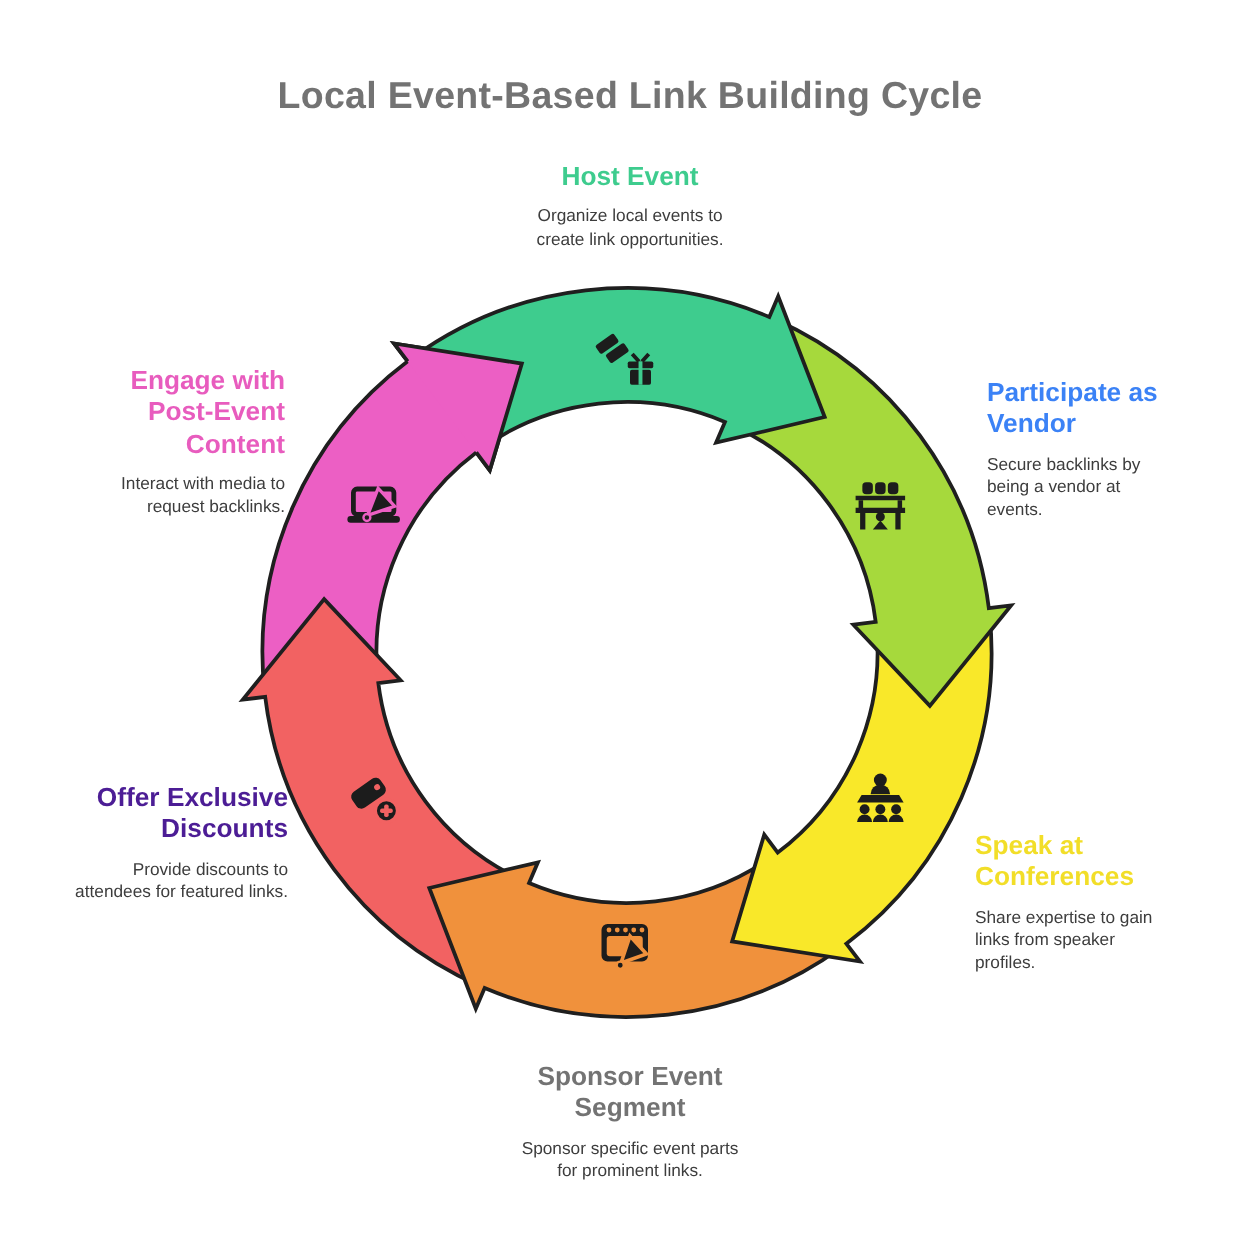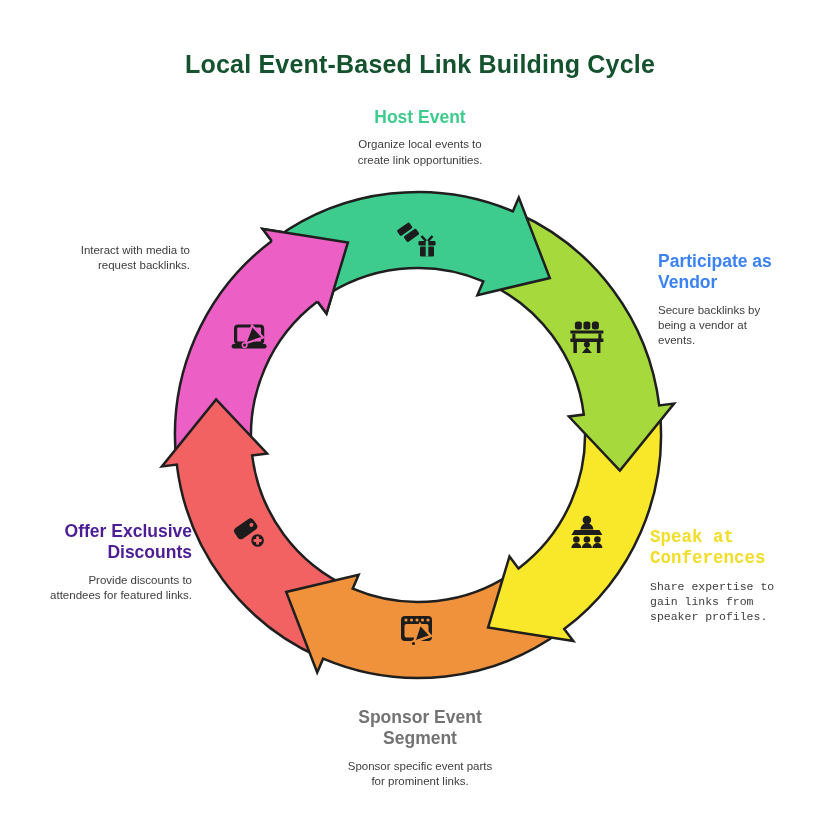--- a/index.html
+++ b/index.html
@@ -13,31 +13,31 @@
     text-align:center;font-size:25px;font-weight:bold;color:#2e2e2e;
     letter-spacing:.2px;
   }
   #cycle-svg{position:absolute;left:0;top:0;width:840px;height:834px;}
   .step-label{position:absolute;}
   .step-title{font-size:17.5px;font-weight:bold;line-height:1.22;margin:0 0 9px 0;}
   .step-desc{font-size:11.5px;line-height:1.32;color:#3d3d3d;margin:0;}
   .lbl-0{left:318px;top:107px;width:204px;text-align:center;}
   .lbl-0 .step-desc{max-width:152px;margin:0 auto;}
   .lbl-1{left:658px;top:251px;width:122px;text-align:left;}
-  .lbl-2{left:650px;top:527px;width:132px;text-align:left;font-family:Liberation Mono, monospace;}
+  .lbl-2{left:650px;top:553px;width:132px;text-align:left;}
   .lbl-3{left:320px;top:707px;width:200px;text-align:center;}
   .lbl-3 .step-title{max-width:170px;margin:0 auto 9px auto;}
   .lbl-3 .step-desc{max-width:152px;margin:0 auto;}
   .lbl-4{left:48px;top:521px;width:144px;text-align:right;}
   .lbl-5{left:53px;top:243px;width:137px;text-align:right;}
 </style>
 </head>
 <body>
 
-<div class="main-title" style="color: #14532d;">Local Event-Based Link Building Cycle</div>
+<div class="main-title" style="color: #737373;">Local Event-Based Link Building Cycle</div>
 
 <svg id="cycle-svg" viewBox="0 0 840 834">
     <path d="M176.3,460.4 A243,243 0 0 1 271.8,240.9 L262.7,229 L347.9,242.4 L326.5,313.6 L317.5,301.6 A167,167 0 0 0 251.9,452.5 Z" fill="#ec5fc4" stroke="#1f1f1f" stroke-width="2.5" stroke-linejoin="miter" stroke-miterlimit="3"></path>
     <path d="M319.2,657 A243,243 0 0 1 176.8,464.6 L161.9,466.4 L216.1,399.4 L267.1,453.5 L252.2,455.4 A167,167 0 0 0 350.1,587.6 Z" fill="#f26262" stroke="#1f1f1f" stroke-width="2.5" stroke-linejoin="miter" stroke-miterlimit="3"></path>
     <path d="M560.8,631.6 A243,243 0 0 1 323.1,658.7 L317.2,672.5 L286.2,592 L358.6,574.9 L352.7,588.7 A167,167 0 0 0 516.2,570.1 Z" fill="#f0913c" stroke="#1f1f1f" stroke-width="2.5" stroke-linejoin="miter" stroke-miterlimit="3"></path>
     <path d="M659.7,409.6 A243,243 0 0 1 564.2,629.1 L573.3,641 L488.1,627.6 L509.5,556.4 L518.5,568.4 A167,167 0 0 0 584.1,417.5 Z" fill="#f9e829" stroke="#1f1f1f" stroke-width="2.5" stroke-linejoin="miter" stroke-miterlimit="3"></path>
     <path d="M516.8,213 A243,243 0 0 1 659.2,405.4 L674.1,403.6 L619.9,470.6 L568.9,416.5 L583.8,414.6 A167,167 0 0 0 485.9,282.4 Z" fill="#a6d93c" stroke="#1f1f1f" stroke-width="2.5" stroke-linejoin="miter" stroke-miterlimit="3"></path>
     <path d="M275.2,238.4 A243,243 0 0 1 512.9,211.3 L518.8,197.5 L549.8,278 L477.4,295.1 L483.3,281.3 A167,167 0 0 0 319.8,299.9 Z" fill="#3ecc8e" stroke="#1f1f1f" stroke-width="2.5" stroke-linejoin="miter" stroke-miterlimit="3"></path>
     <path d="M262.7,229 L347.9,242.4 L326.5,313.6 Z" fill="#ec5fc4" stroke="none"></path>
     <path d="M271.8,240.9 L262.7,229 L347.9,242.4 L326.5,313.6 L317.5,301.6" fill="none" stroke="#1f1f1f" stroke-width="2.5" stroke-linejoin="miter" stroke-miterlimit="3"></path>
@@ -123,14 +123,15 @@
 </div>
 <div class="step-label lbl-3">
   <div class="step-title" style="color: #737373;">Sponsor Event Segment</div>
   <div class="step-desc" style="color: rgb(61, 61, 61);">Sponsor specific event parts for prominent links.</div>
 </div>
 <div class="step-label lbl-4">
   <div class="step-title" style="color: #4c1d95;">Offer Exclusive Discounts</div>
   <div class="step-desc" style="color: rgb(61, 61, 61);">Provide discounts to attendees for featured links.</div>
 </div>
 <div class="step-label lbl-5">
+  <div class="step-title" style="color: rgb(232, 92, 190);">Engage with Post-Event Content</div>
   <div class="step-desc" style="color: rgb(61, 61, 61);">Interact with media to request backlinks.</div>
 </div>
 
 </body></html>

